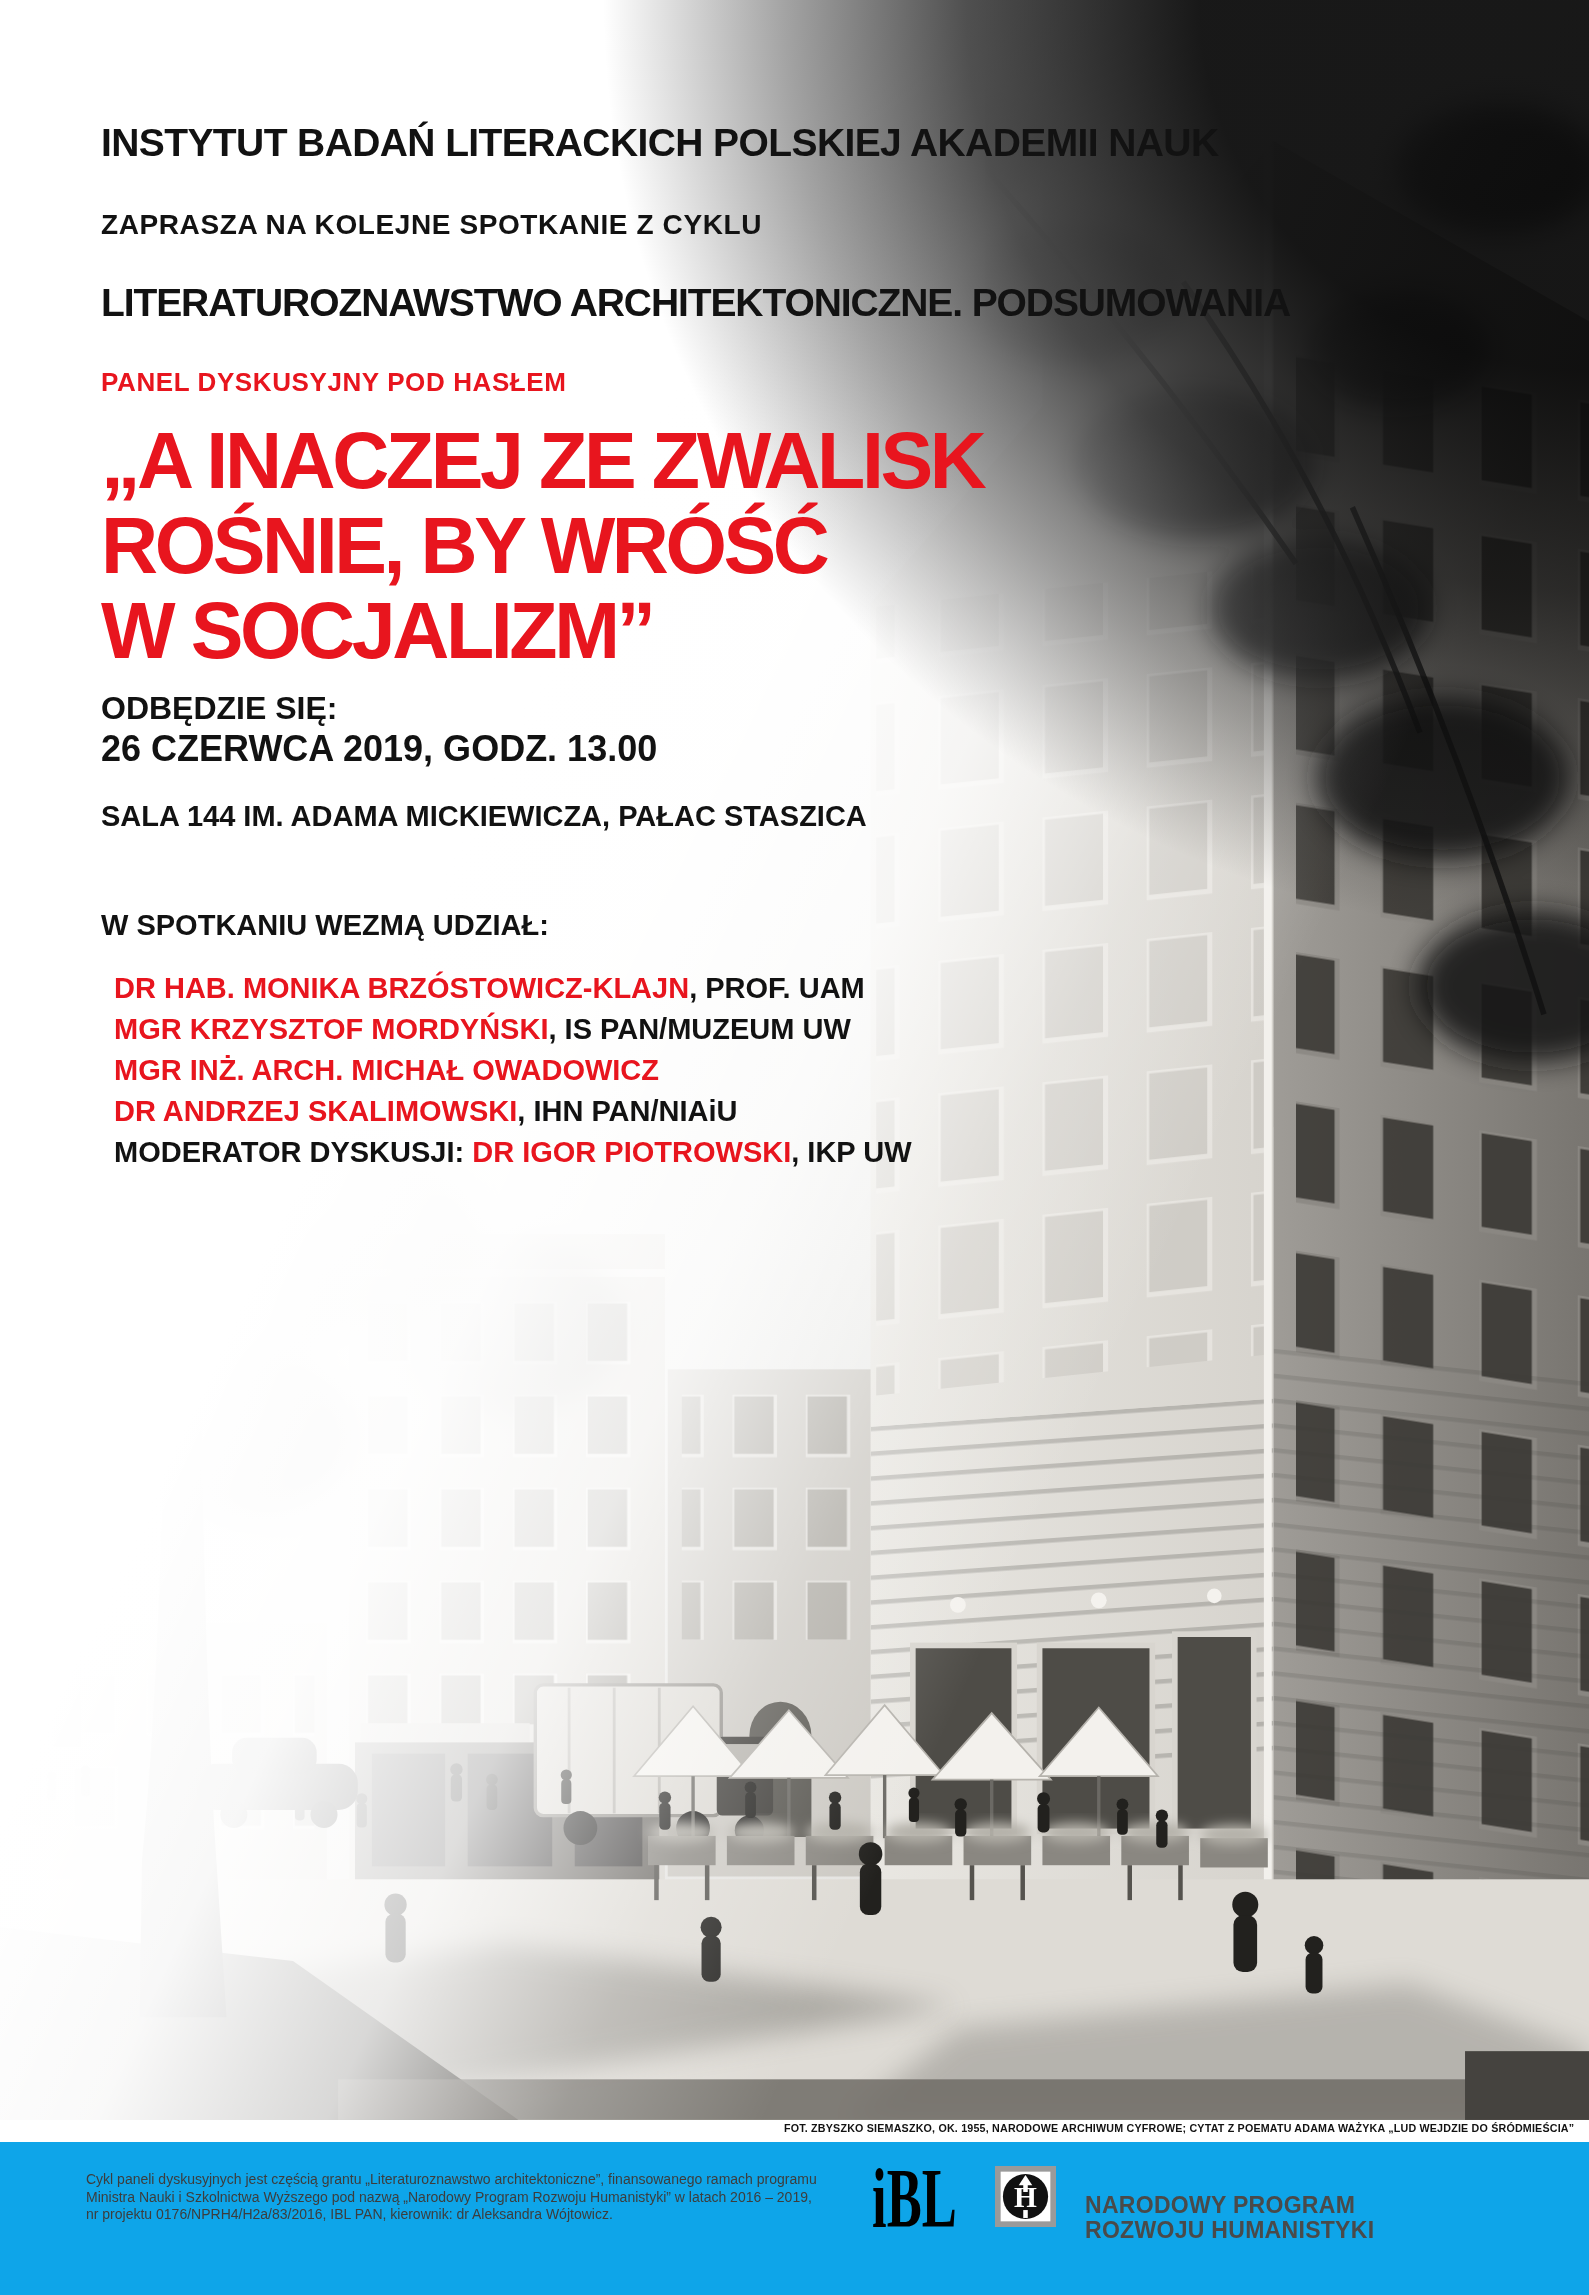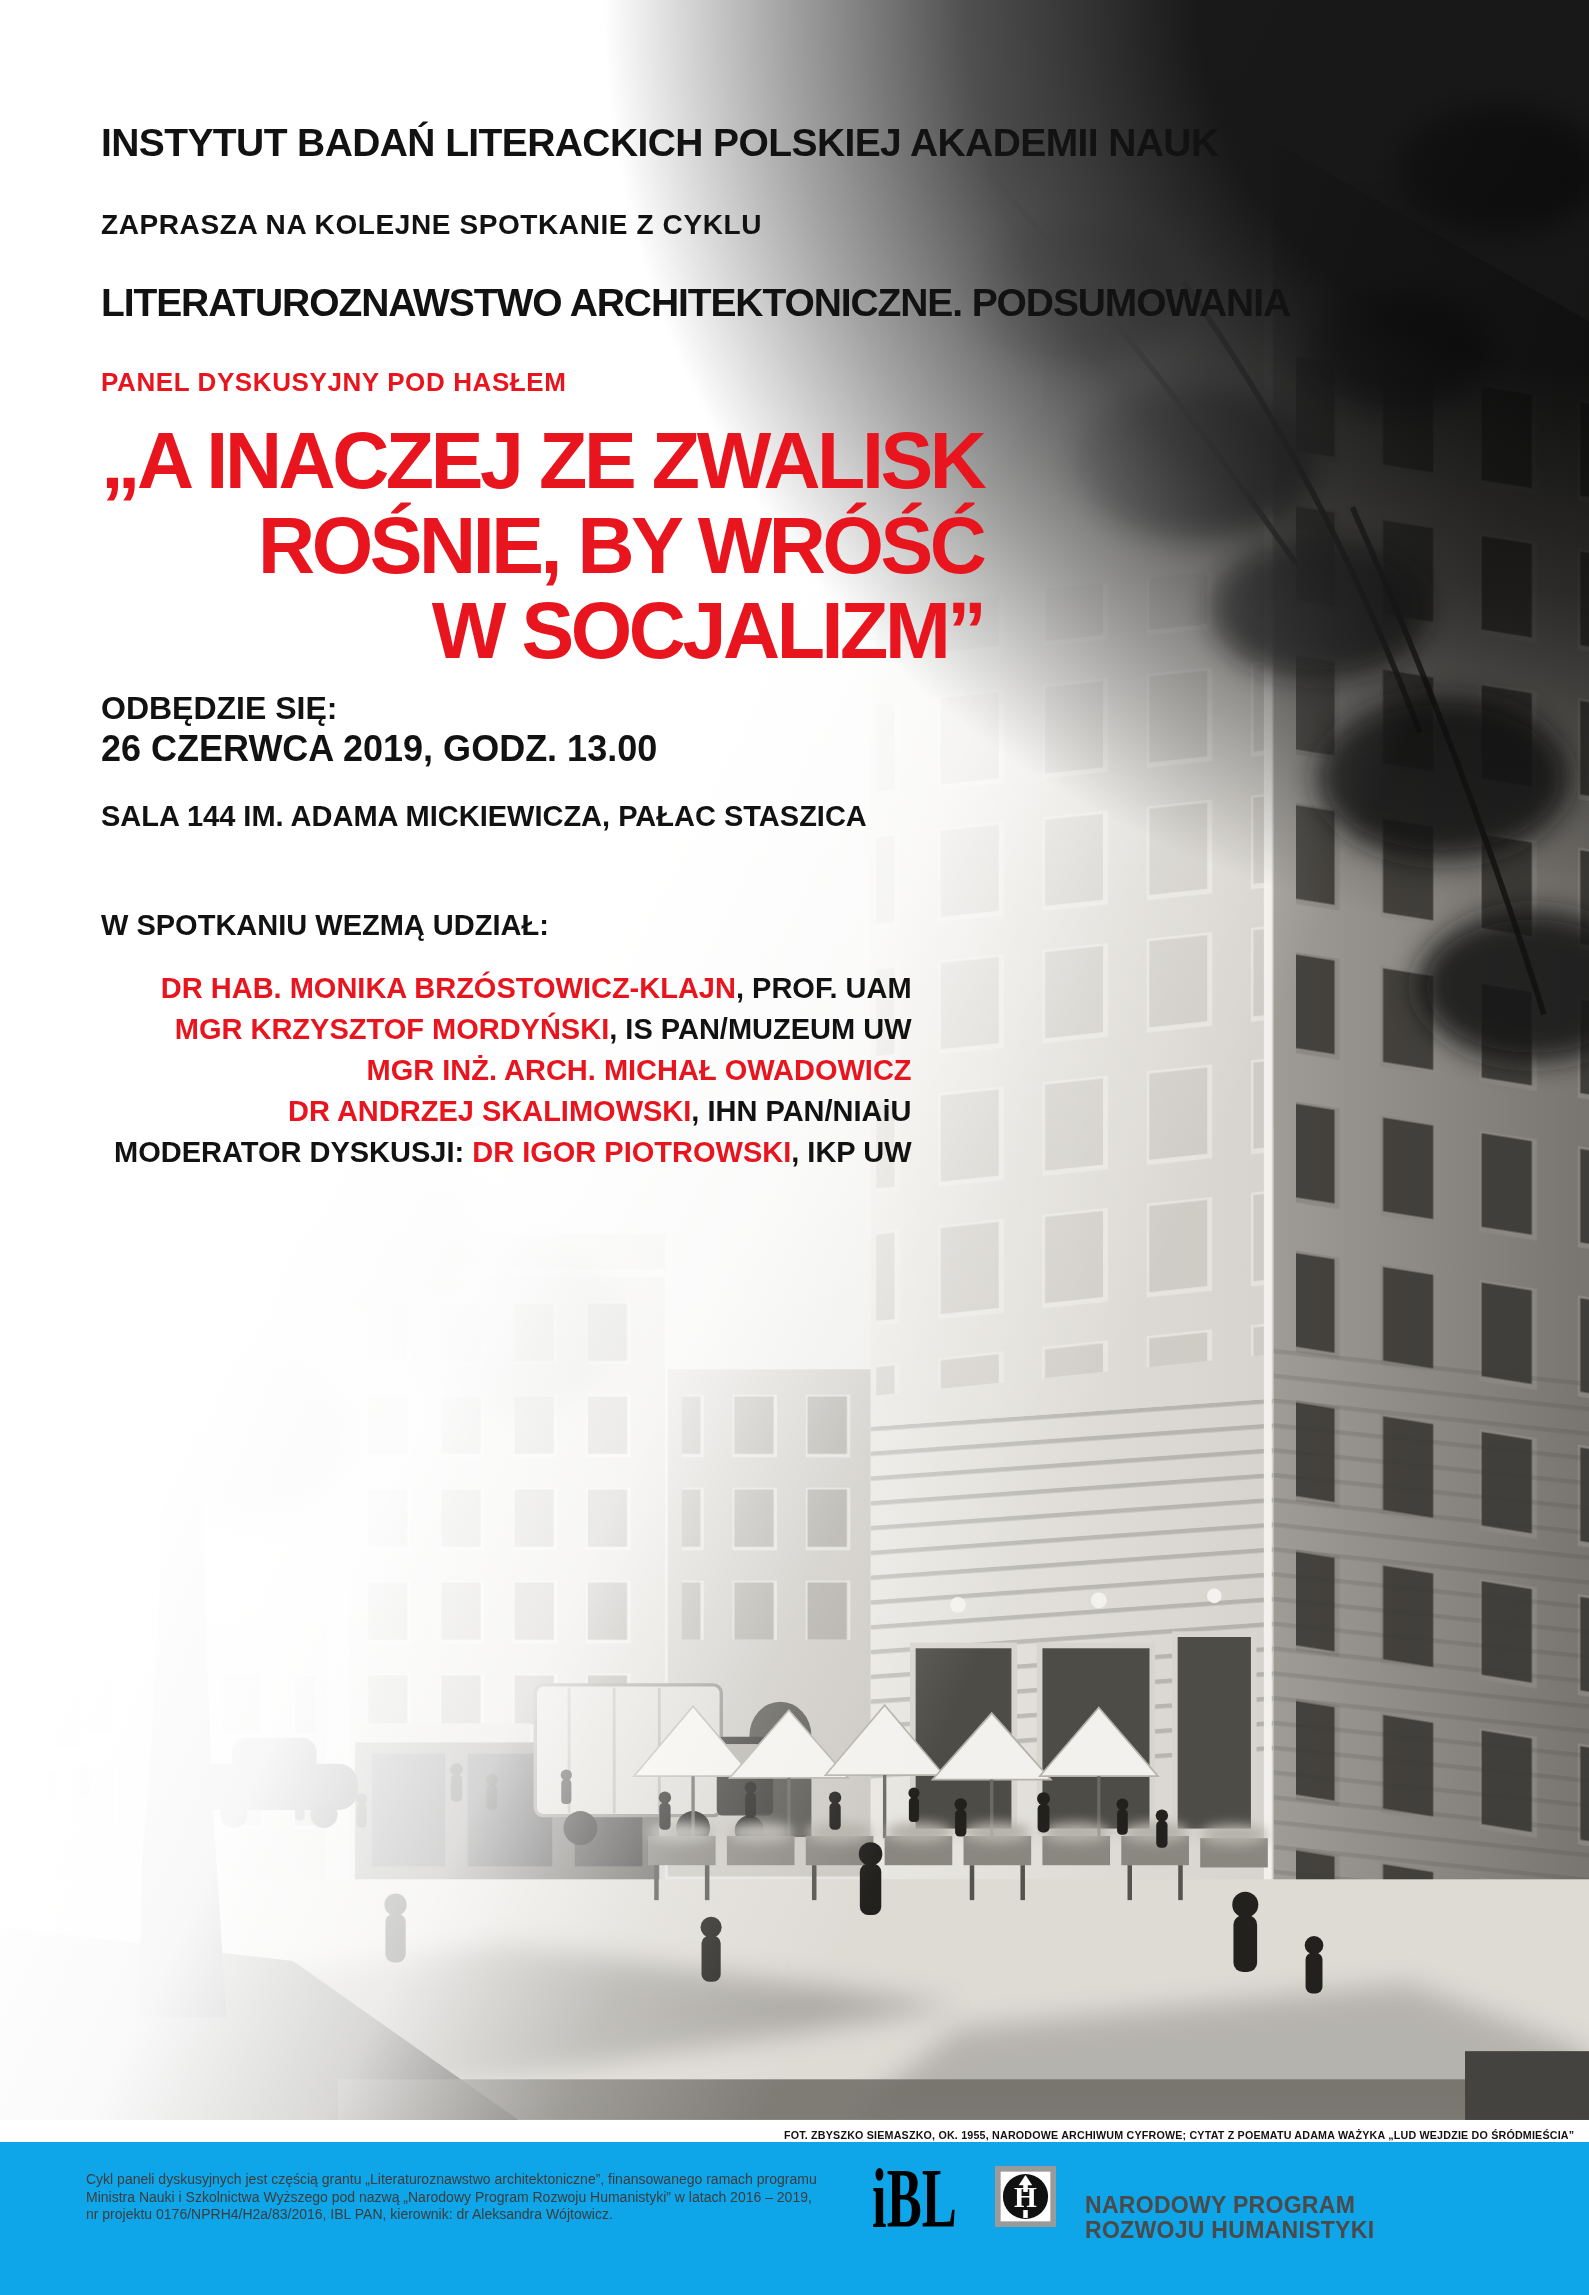--- a/index.html
+++ b/index.html
@@ -10,36 +10,36 @@
   .photo svg{position:absolute;left:0;top:0;}
   .ov-white{position:absolute;left:0;top:0;width:100%;height:100%;pointer-events:none;
     background:linear-gradient(115deg,#ffffff 0%,#ffffff 33%,rgba(255,255,255,.97) 42%,
                rgba(255,255,255,.78) 51%,rgba(255,255,255,.25) 60%,rgba(255,255,255,0) 68%);}
   .ov-white2{position:absolute;left:0;top:0;width:62%;height:30%;pointer-events:none;
     background:linear-gradient(180deg,rgba(255,255,255,.95) 0%,rgba(255,255,255,0) 55%);}
   .ov-dark{position:absolute;right:0;top:0;width:68%;height:52%;pointer-events:none;
     background:radial-gradient(120% 112% at 100% 0%,rgba(10,10,10,.94) 30%,rgba(12,12,12,.72) 48%,
                rgba(14,14,14,.38) 62%,rgba(14,14,14,0) 76%);}
   
-  .t{position:absolute;left:101px;white-space:nowrap;font-weight:bold;color:#121212;z-index:5;text-align:right;}
+  .t{position:absolute;left:101px;white-space:nowrap;font-weight:bold;color:#121212;z-index:5;}
   .h1   {top:121px; font-size:39px;letter-spacing:-0.6px;}
   .h2   {top:181px; font-size:28px;letter-spacing:0.6px;margin-top:28px;}
   .ser  {top:281px; font-size:39px;letter-spacing:-1.1px;}
   .kick {top:367px; font-size:26px;letter-spacing:0.6px;}
   .title{top:418px; font-size:79px;line-height:85px;letter-spacing:-3.4px;}
   .odb  {top:690px;font-size:32px;}
   .date {top:728px;font-size:36px;}
   .sala {top:800px;font-size:29px;}
   .ul   {top:845px;font-size:29px;}
   .wsp  {top:909px;font-size:29px;}
   .plist{top:968px;font-size:29px;line-height:41px;margin-left:13px;}
   .red{color:#e8151e;}
   
   .credit{position:absolute;left:0;top:2120px;width:1589px;height:21.4px;background:#ffffff;z-index:6;}
-  .credit span{position:absolute;right:14.7px;top:9px;font-size:10.7px;font-weight:bold;
+  .credit span{position:absolute;right:14.7px;top:2px;font-size:10.7px;font-weight:bold;
                letter-spacing:0.2px;color:#121212;white-space:nowrap;}
   
   .footer{position:absolute;left:0;top:2142px;width:1589px;height:154px;background:#0ea5e9;z-index:6;}
   .ftext{position:absolute;left:86px;top:29px;font-size:14px;line-height:17.5px;color:#3d3d3d;
          font-weight:normal;white-space:nowrap;}
   .ibl{position:absolute;left:872px;top:18px;}
   .nprh-box{position:absolute;left:995px;top:24px;}
   .nprh-text{position:absolute;left:1085px;top:39px;font-size:23px;line-height:25px;font-weight:bold;
              color:#4a4a4a;letter-spacing:0.3px;white-space:nowrap;margin-top:12px;}
 </style>

